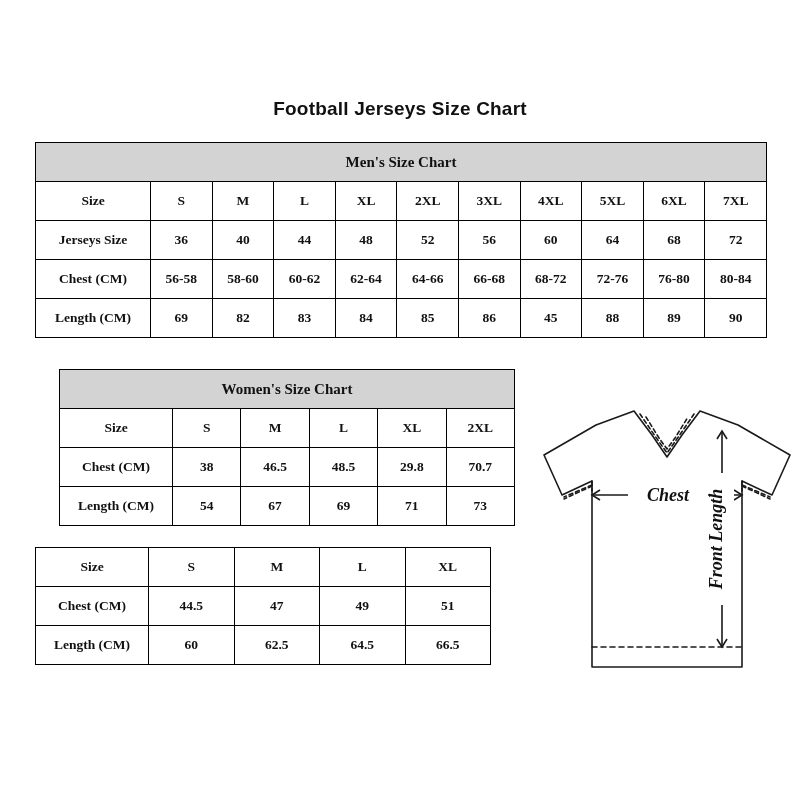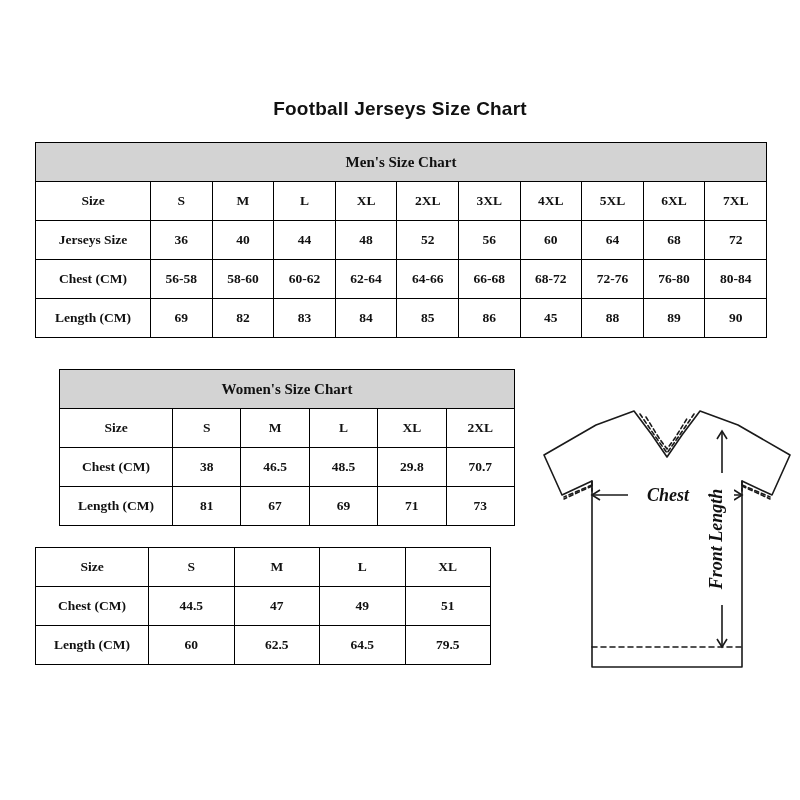--- a/index.html
+++ b/index.html
@@ -202,21 +202,21 @@
       <tr>
         <td class="rowlabel">Chest (CM)</td>
         <td>38</td>
         <td>46.5</td>
         <td>48.5</td>
         <td>29.8</td>
         <td>70.7</td>
       </tr>
       <tr>
         <td class="rowlabel">Length (CM)</td>
-        <td>81</td>
+        <td>54</td>
         <td>67</td>
         <td>69</td>
         <td>71</td>
         <td>73</td>
       </tr>
     </tbody>
   </table>
 
   <table class="sizechart" id="youth-table">
     <colgroup>
@@ -239,21 +239,21 @@
         <td>44.5</td>
         <td>47</td>
         <td>49</td>
         <td>51</td>
       </tr>
       <tr>
         <td class="rowlabel">Length (CM)</td>
         <td>60</td>
         <td>62.5</td>
         <td>64.5</td>
-        <td>79.5</td>
+        <td>66.5</td>
       </tr>
     </tbody>
   </table>
 
   <div class="shirt-wrap">
     <svg width="290" height="300" viewBox="0 0 290 300" xmlns="http://www.w3.org/2000/svg">
       <g fill="none" stroke="#1a1a1a" stroke-width="1.6" stroke-linejoin="round" stroke-linecap="round">
 
         <path d="M112 16 L74 30 L22 60 L40 100 L70 86 L70 272 L220 272 L220 86 L250 100 L268 60 L216 30 L178 16
                  L160 40 L145 62 L130 40 Z"></path>

